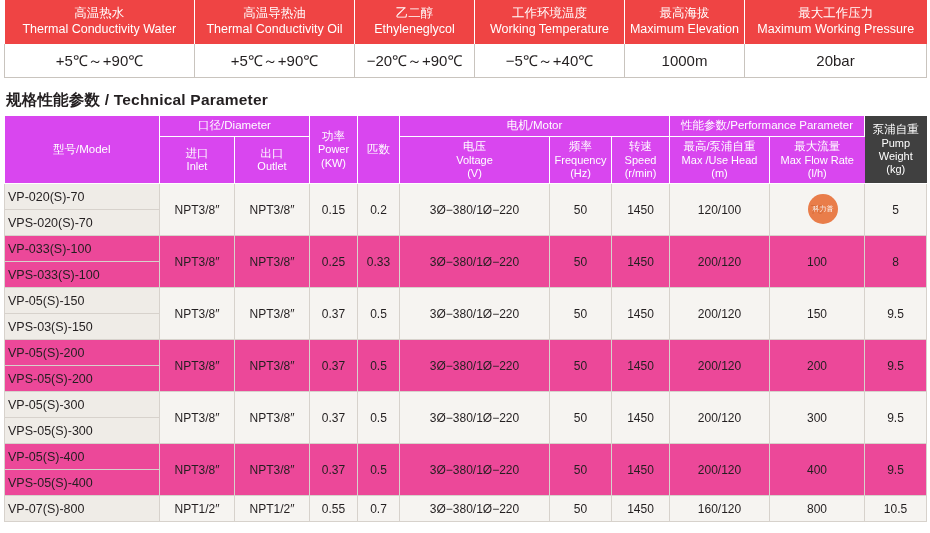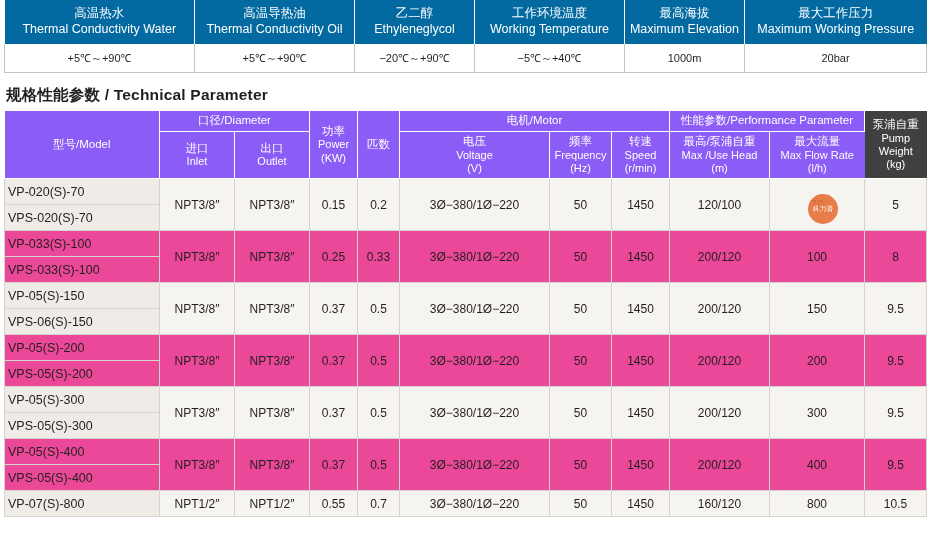--- a/index.html
+++ b/index.html
@@ -28,21 +28,21 @@
     color: #231f20;
     letter-spacing: 0.2px;
   }
   table {
     border-collapse: collapse;
     width: 922px;
     table-layout: fixed;
   }
   
   .wc-table th {
-    background: #0369a1;
+    background: #ef4444;
     color: #ffffff;
     font-weight: normal;
     text-align: center;
     vertical-align: middle;
     padding: 6px 2px 7px 2px;
     border-right: 1px solid #ffffff;
     line-height: 1.25;
     font-size: 12.5px;
   }
   .wc-table th:last-child { border-right: none; }
@@ -51,34 +51,34 @@
     font-size: 12.5px;
     font-weight: normal;
   }
   .wc-table th .en {
     display: block;
     font-size: 12.5px;
   }
   .wc-table td {
     background: #ffffff;
     text-align: center;
-    font-size: 11px;
+    font-size: 15px;
     padding: 6px 2px;
     border: 1px solid #c9c4be;
     border-top: none;
     color: #231f20;
   }
   .wc-table td:first-child { border-left: 1px solid #c9c4be; }
 
   
   .tp-table {
     margin-top: 1px;
   }
   .tp-table th {
-    background: #8b5cf6;
+    background: #d946ef;
     color: #ffffff;
     font-weight: normal;
     font-size: 11.5px;
     text-align: center;
     vertical-align: middle;
     border-right: 1px solid #ffffff;
     border-bottom: 1px solid #ffffff;
     padding: 3px 1px;
     line-height: 1.2;
   }
@@ -295,21 +295,21 @@
           <td rowspan="2" class="merged">0.37</td>
           <td rowspan="2" class="merged">0.5</td>
           <td rowspan="2" class="merged">3Ø−380/1Ø−220</td>
           <td rowspan="2" class="merged">50</td>
           <td rowspan="2" class="merged">1450</td>
           <td rowspan="2" class="merged">200/120</td>
           <td rowspan="2" class="merged">150</td>
           <td rowspan="2" class="merged">9.5</td>
         </tr>
         <tr class="odd">
-          <td class="model">VPS-06(S)-150</td>
+          <td class="model">VPS-03(S)-150</td>
         </tr>
         <tr class="even">
           <td class="model">VP-05(S)-200</td>
           <td rowspan="2" class="merged">NPT3/8″</td>
           <td rowspan="2" class="merged">NPT3/8″</td>
           <td rowspan="2" class="merged">0.37</td>
           <td rowspan="2" class="merged">0.5</td>
           <td rowspan="2" class="merged">3Ø−380/1Ø−220</td>
           <td rowspan="2" class="merged">50</td>
           <td rowspan="2" class="merged">1450</td>

